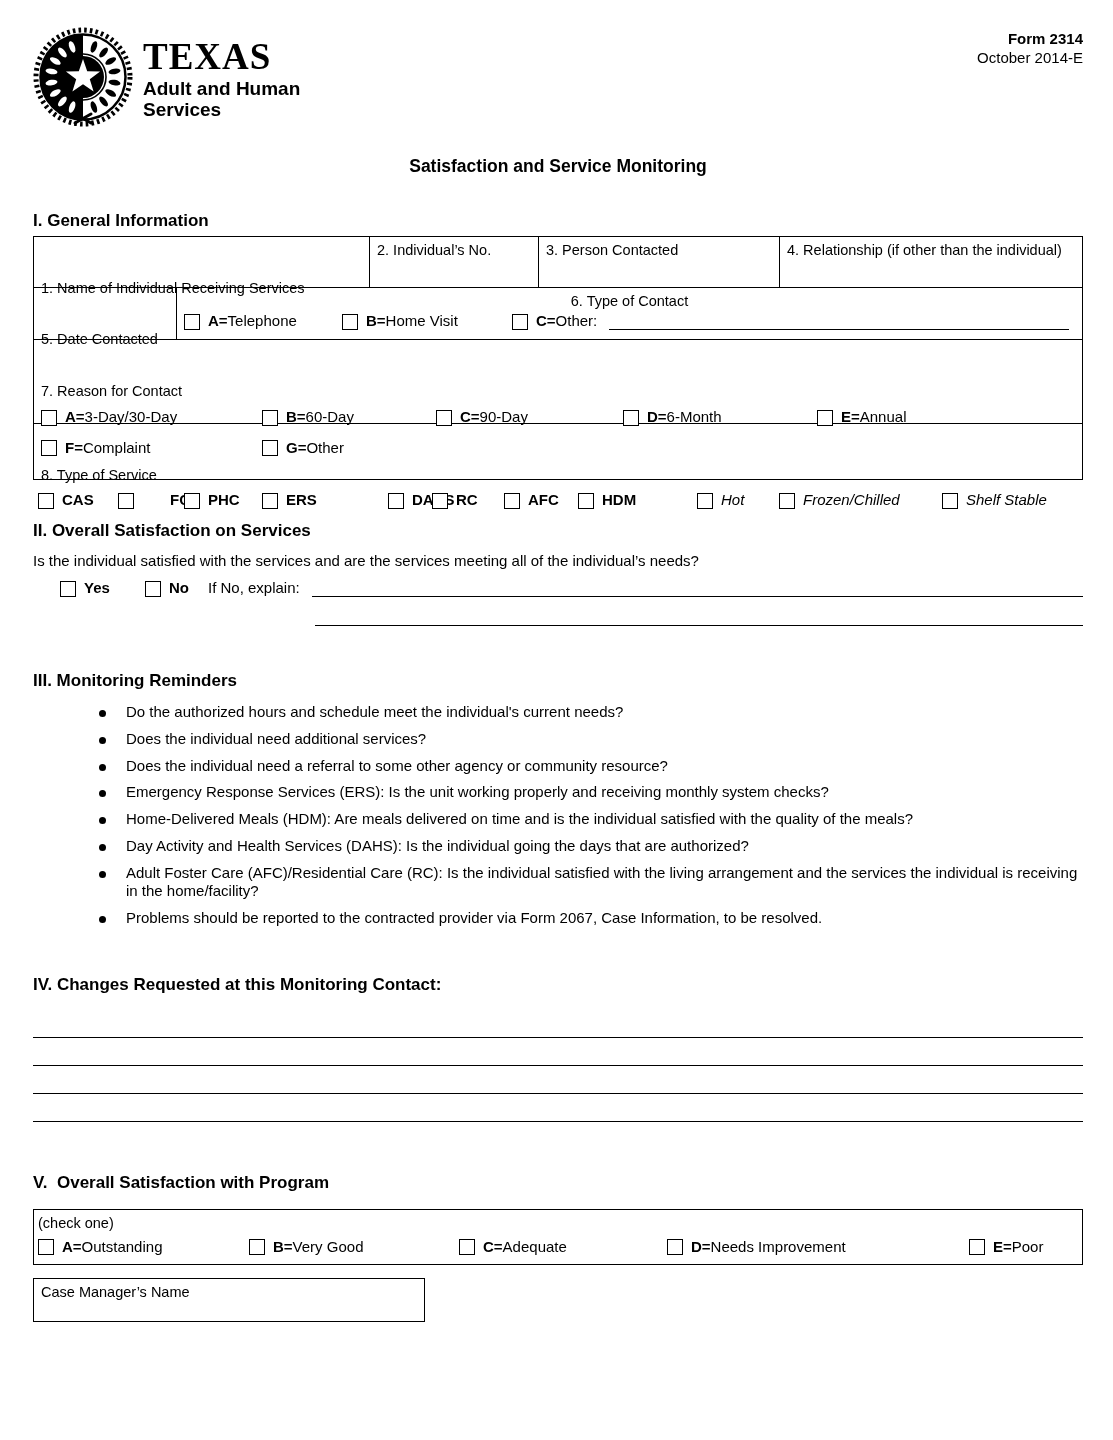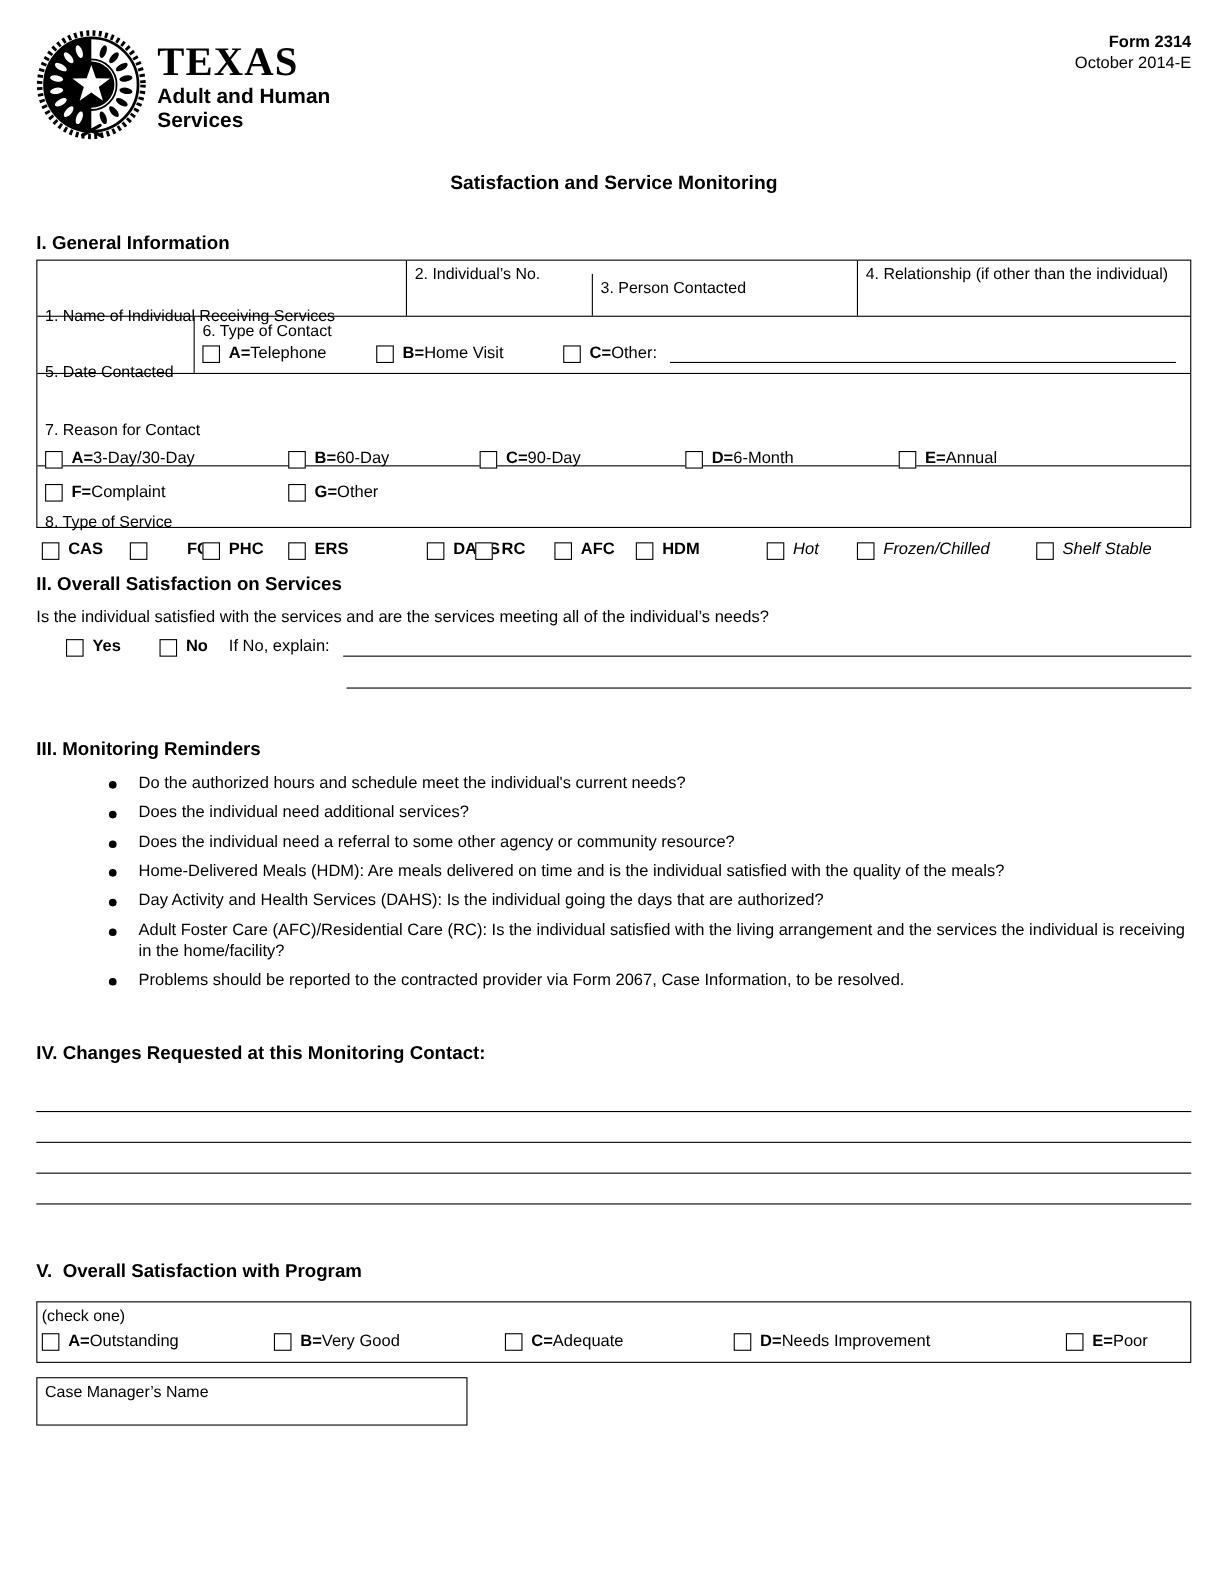--- a/index.html
+++ b/index.html
@@ -118,33 +118,33 @@
   <div class="sect-h" style="margin-top:32px;">I. General Information</div>
 
   <div class="tbl">
     <div class="trow" style="height:50px;">
       <div class="tcell" style="width:335px;">
         <span class="flabel">1. Name of Individual Receiving Services</span>
       </div>
       <div class="tcell" style="width:169px;">
         <span class="flabel">2. Individual’s No.</span>
       </div>
-      <div class="tcell" style="width:241px;margin-top:12px;">
+      <div class="tcell" style="width:241px;">
         <span class="flabel">3. Person Contacted</span>
       </div>
       <div class="tcell" style="flex:1;">
         <span class="flabel">4. Relationship (if other than the individual)</span>
       </div>
     </div>
 
     <div class="trow" style="height:52px;">
       <div class="tcell" style="width:142px;">
         <span class="flabel">5. Date Contacted</span>
       </div>
-      <div class="tcell" style="flex:1;">
+      <div class="tcell" style="flex:1;text-align:center;">
         <div class="flabel">6. Type of Contact</div>
         <div class="optrow" style="margin-top:2px;">
           <label class="opt" style="width:158px;">
             <span class="cb"></span>
               <span class="code">A=</span>
               <span>Telephone</span>
           </label>
           <label class="opt" style="width:170px;">
             <span class="cb"></span>
               <span class="code">B=</span>
@@ -272,20 +272,21 @@
     <span>If No, explain:</span>
     <span class="fline" style="margin-right:0;"></span>
   </div>
   <div class="explain2"></div>
 
   <div class="sect-h" style="margin-top:44px;">III. Monitoring Reminders</div>
   <ul class="rem">
     <li>Do the authorized hours and schedule meet the individual's current needs?</li>
     <li>Does the individual need additional services?</li>
     <li>Does the individual need a referral to some other agency or community resource?</li>
+    <li>Emergency Response Services (ERS): Is the unit working properly and receiving monthly system checks?</li>
     <li>Home-Delivered Meals (HDM): Are meals delivered on time and is the individual satisfied with the quality of the meals?</li>
     <li>Day Activity and Health Services (DAHS): Is the individual going the days that are authorized?</li>
     <li>Adult Foster Care (AFC)/Residential Care (RC): Is the individual satisfied with the living arrangement and the services the individual is receiving in the home/facility?</li>
     <li>Problems should be reported to the contracted provider via Form 2067, Case Information, to be resolved.</li>
   </ul>
 
   <div class="sect-h" style="margin-top:46px;">IV. Changes Requested at this Monitoring Contact:</div>
   <div class="wline" style="height:43px;"></div>
   <div class="wline" style="height:28px;"></div>
   <div class="wline" style="height:28px;"></div>

